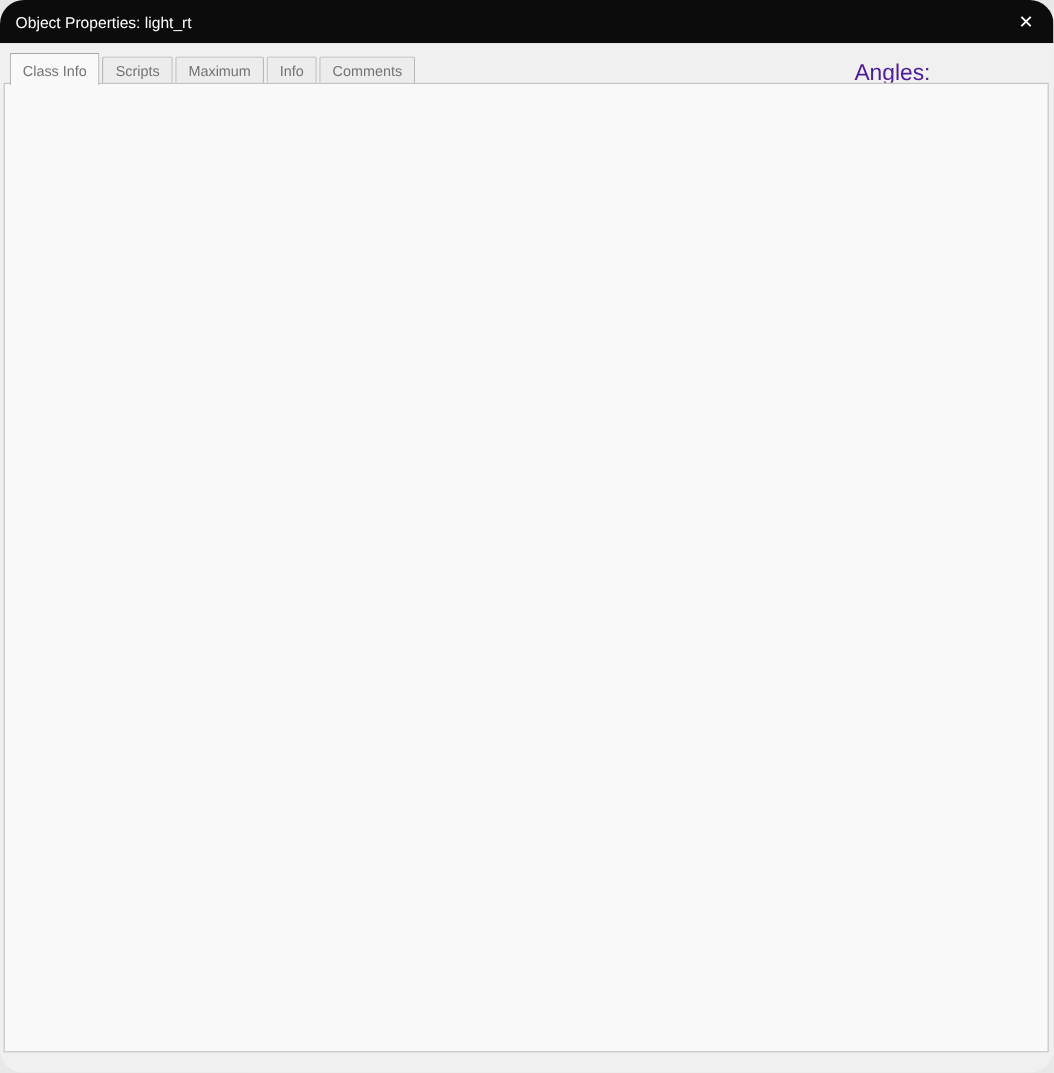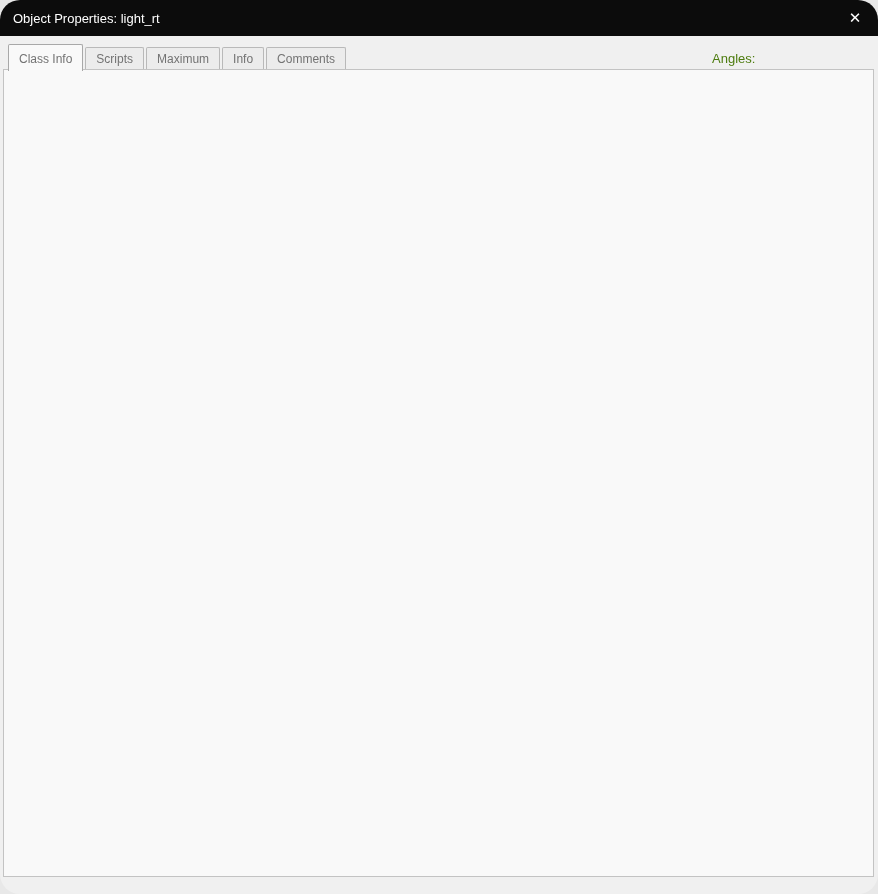--- a/index.html
+++ b/index.html
@@ -13,21 +13,21 @@
              justify-content:center;color:#fff;font-size:15px;cursor:pointer;}
   
   .tabstrip{position:absolute;left:0;top:36px;width:878px;height:34px;background:#f0f0f0;
             display:flex;align-items:flex-end;padding-left:8px;box-sizing:border-box;}
   .tab{font-size:12px;padding:4px 10px 5px 10px;border:1px solid #b9b9b9;border-bottom:none;
        background:#ececec;margin-right:2px;border-radius:2px 2px 0 0;position:relative;top:1px;color:#737373;}
   .tab.active{background:#f9f9f9;padding-top:7px;z-index:3;border-color:#a8a8a8;}
   .page{position:absolute;left:3px;top:69px;width:871px;height:808px;background:#f9f9f9;
         border:1px solid #c3c3c3;box-sizing:border-box;z-index:1;}
   
-  .lbl{position:absolute;font-size:13px;color:#4d7c0f;}
+  .lbl{position:absolute;font-size:19px;color:#4c1d95;}
   .btn{position:absolute;background:#fdfdfd;border:1px solid #d0d0d0;border-radius:4px;
        font-size:13px;color:#1a1a1a;display:flex;align-items:center;justify-content:center;
        box-sizing:border-box;cursor:pointer;font-family:"Liberation Sans",sans-serif;}
   .btn.primary{background:#cfe4f7;border:1px solid #3f7fbe;}
   .btn.disabled{color:#b3b3b3;border-color:#dcdcdc;cursor:default;}
   .combo{position:absolute;background:#fff;border:1px solid #acacac;border-radius:3px;
          font-size:13px;display:flex;align-items:center;box-sizing:border-box;padding-left:7px;
          color:#111;cursor:pointer;}
   .combo .chev{position:absolute;right:7px;top:45%;transform:translateY(-50%);font-size:13px;color:#444;line-height:1;}
   

